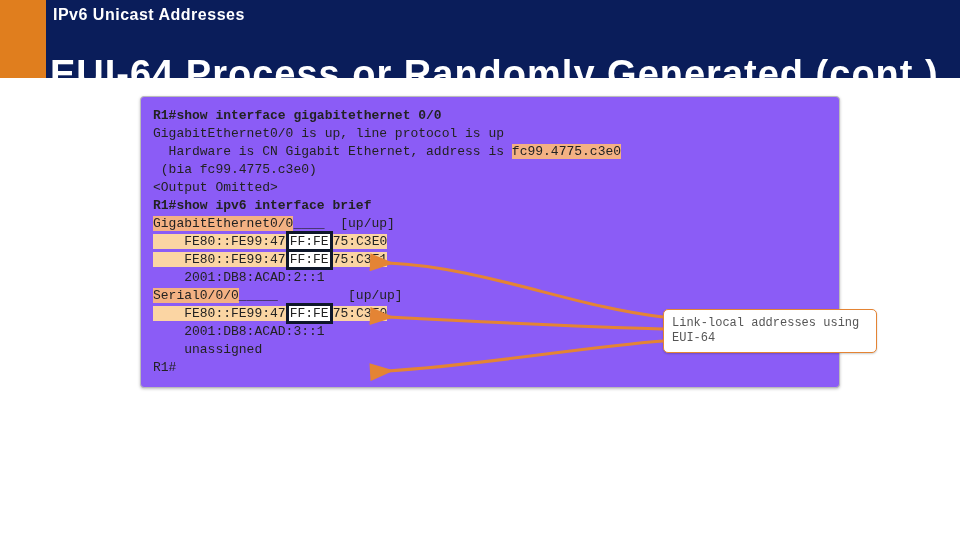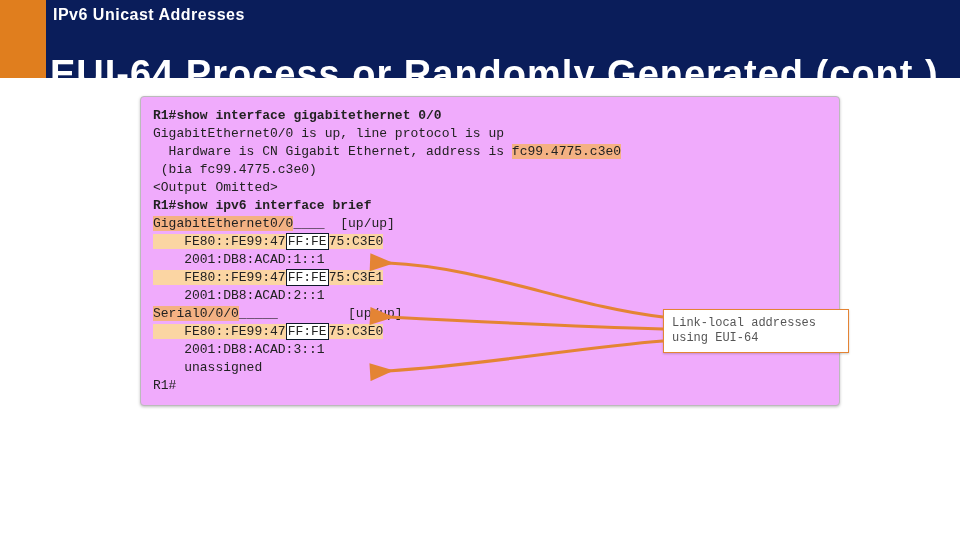--- a/index.html
+++ b/index.html
@@ -40,51 +40,51 @@
     position: relative;
     width: 960px;
     height: 462px;
   }
 
   
   .termwrap {
     position: absolute;
     left: 140px; top: 18px;
     width: 700px;
-    background: #f0abfc;
+    background: #8b5cf6;
     border: 1px solid #bbb;
     border-radius: 4px;
     padding: 10px 12px;
     box-shadow: 0 1px 3px rgba(0,0,0,.25);
   }
   .term {
     font-family: "Courier New", monospace;
     font-size: 13px;
     line-height: 18px;
     color: #222;
     position: relative;
   }
   .term .line { white-space: pre; }
   .term .bold { font-weight: bold; }
   .term .hl-or { background: #f4b183; margin-top: 25px; }
   .term .hl-oy { background: #fbd5a3; margin-top: 18px; }
   .term .hl-box {
-    border: 1px solid #0f172a;
+    border: 3px solid #0f172a;
     padding: 0 1px;
     background: #fff;
   }
 
   
   .callout {
     position: absolute;
     left: 510px; top: 202px;
-    width: 186px;
+    width: 214px;
     background: #fff;
     border: 1.5px solid #e48434;
-    border-radius: 0;
+    border-radius: 5px;
     padding: 6px 8px;
     font-size: 12px;
     color: #555;
     line-height: 15px;
     box-shadow: 0 1px 2px rgba(0,0,0,.2);
   }
 
   
   svg.arrows {
     position: absolute;
@@ -110,21 +110,20 @@
       <div class="line"><span class="bold">R1#</span><span class="bold">show interface gigabitethernet 0/0</span></div>
       <div class="line">GigabitEthernet0/0 is up, line protocol is up</div>
       <div class="line"><span>  Hardware is CN Gigabit Ethernet, address is </span><span class="hl-or">fc99.4775.c3e0</span></div>
       <div class="line"> (bia fc99.4775.c3e0)</div>
       <div class="line">&lt;Output Omitted&gt;</div>
       <div class="line"></div>
       <div class="line"><span class="bold">R1#</span><span class="bold">show ipv6 interface brief</span></div>
 
       <div class="line"><span class="hl-or">GigabitEthernet0/0</span><span>____</span>  <span>[up/up]</span></div>
       <div class="line"><span class="hl-oy">    FE80::FE99:47</span><span class="hl-box">FF:FE</span><span class="hl-oy">75:C3E0</span></div>
-      <div class="line">    2001:DB8:ACAD:1::1</div>
 
       <div class="line"><span class="hl-oy">    FE80::FE99:47</span><span class="hl-box">FF:FE</span><span class="hl-oy">75:C3E1</span></div>
       <div class="line">    2001:DB8:ACAD:2::1</div>
 
       <div class="line"><span class="hl-or">Serial0/0/0</span><span>_____</span>         <span>[up/up]</span></div>
       <div class="line"><span class="hl-oy">    FE80::FE99:47</span><span class="hl-box">FF:FE</span><span class="hl-oy">75:C3E0</span></div>
       <div class="line">    2001:DB8:ACAD:3::1</div>
 
       <div class="line">    unassigned</div>
       <div class="line">R1#</div>

